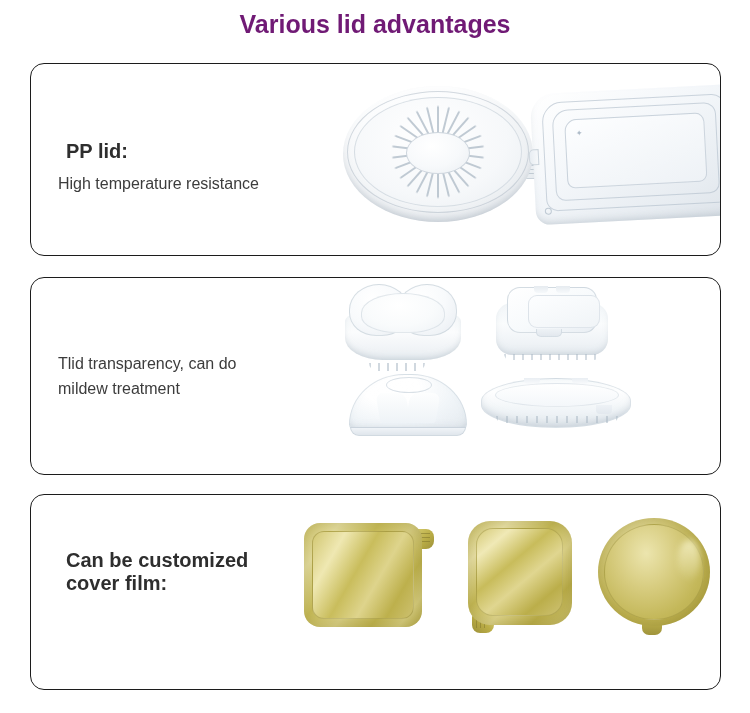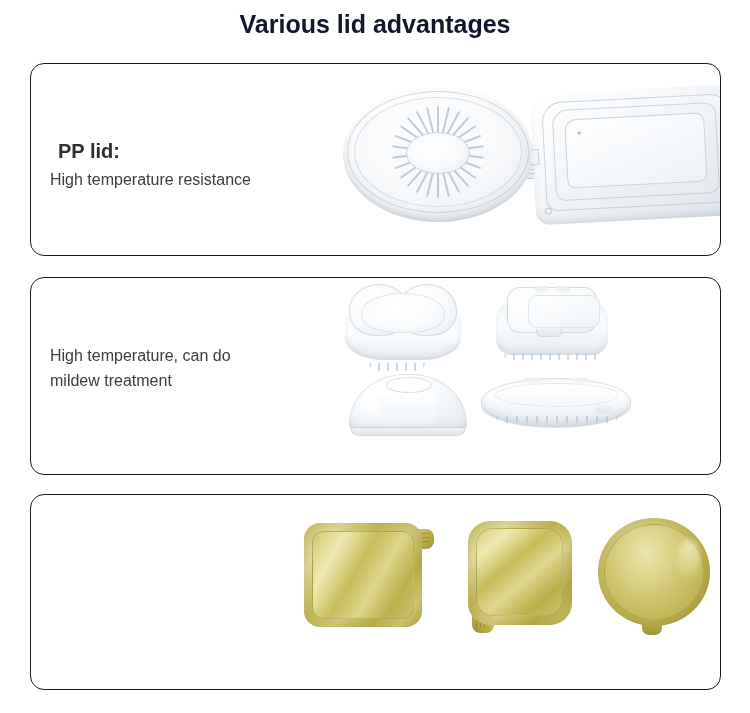--- a/index.html
+++ b/index.html
@@ -24,21 +24,21 @@
 
   
   .page-title {
     position: absolute;
     left: 0; top: 9px;
     width: 750px;
     text-align: center;
     font-family: "Liberation Sans", sans-serif;
     font-size: 25px;
     font-weight: bold;
-    color: #0f172a;
+    color: #701a75;
     letter-spacing: 0px;
     line-height: 30px;
   }
 
   
   .card {
     position: absolute;
     left: 30px;
     width: 691px;
     border: 1.3px solid #1c1c1c;
@@ -54,29 +54,29 @@
   .card-text {
     position: absolute;
     left: 19px;
     z-index: 5;
   }
   .card-heading {
     font-size: 20px;
     font-weight: bold;
     color: #2e2e2e;
     line-height: 23px;
-    margin: 0 0 4px 8px;
+    margin: 0 0 4px 16px;
     white-space: pre-line;
   }
   .card-sub {
     font-size: 16px;
     font-weight: normal;
     color: #3c3c3c;
     line-height: 25px;
-    margin: 0;
+    margin: 8px;
     white-space: pre-line;
   }
   #card-1 .card-text { top: 76px; }
   #card-2 .card-text { top: 65px; }
   #card-3 .card-text { top: 54px; }
   #card-3 .card-sub  { padding-left: 6px; font-size: 16px; line-height: 22px; margin-top: 9px;}
 
   
   .prod-area {
     position: absolute;
@@ -453,21 +453,21 @@
         <div class="rnotch"></div>
         <div class="rdot"></div>
       </div>
 
     </div>
   </div>
 
   <div class="card" id="card-2">
 
     <div class="card-text">
-      <div class="card-sub">High temperature, can do
+      <div class="card-sub">Tlid transparency, can do
 mildew treatment</div>
     </div>
 
     <div class="prod-area">
 
       <div class="prod pe-heart">
         <div class="h-body"></div>
         <div class="h-top">
           <div class="h-lobe l"></div>
           <div class="h-lobe r"></div>
@@ -505,20 +505,22 @@
           <div class="o-feet"></div>
         </div>
       </div>
 
     </div>
   </div>
 
   <div class="card" id="card-3">
 
     <div class="card-text">
+      <div class="card-heading">Can be customized
+cover film:</div>
     </div>
 
     <div class="prod-area">
 
       <div class="prod gold-rect">
         <div class="g-tab"></div>
         <div class="g-body">
           <div class="g-face"></div>
         </div>
       </div>

